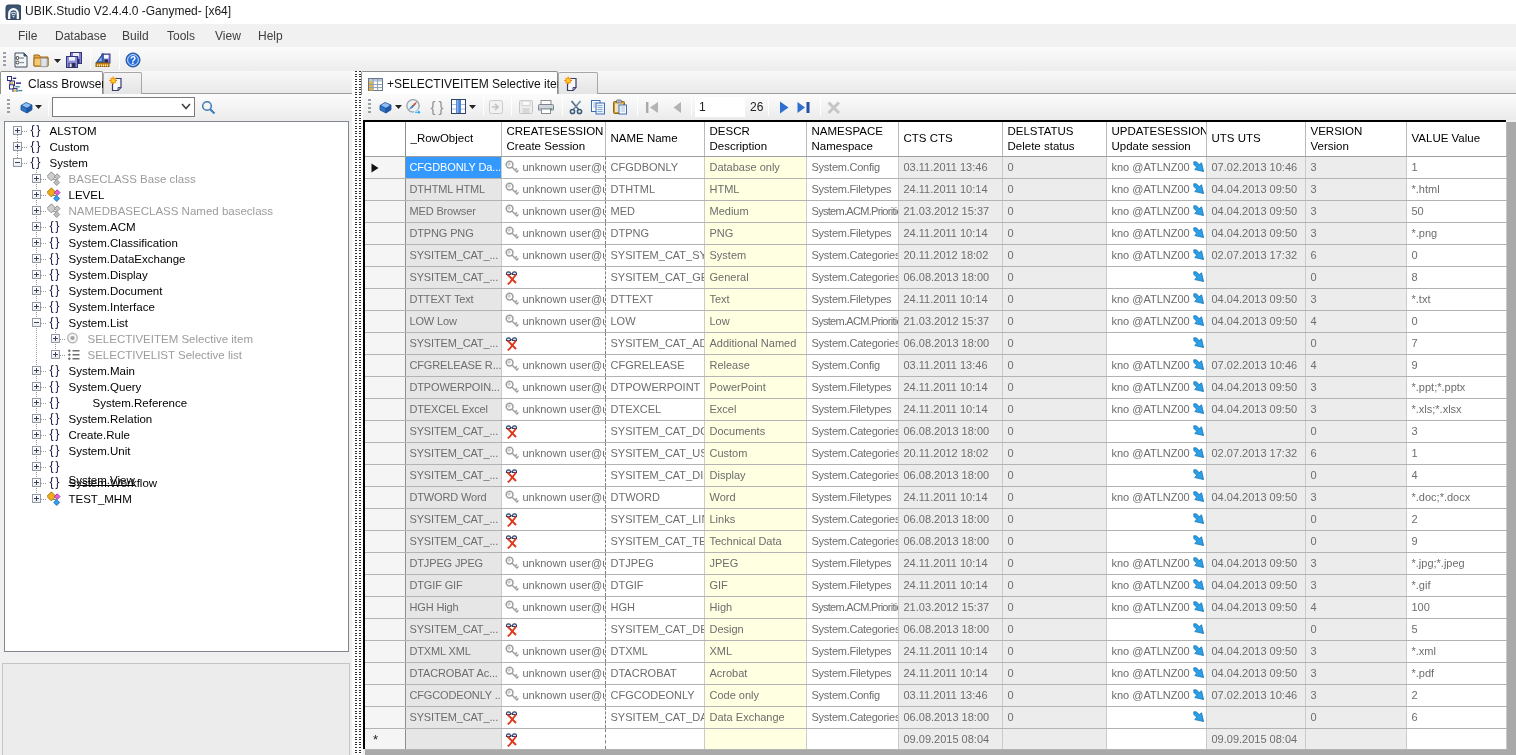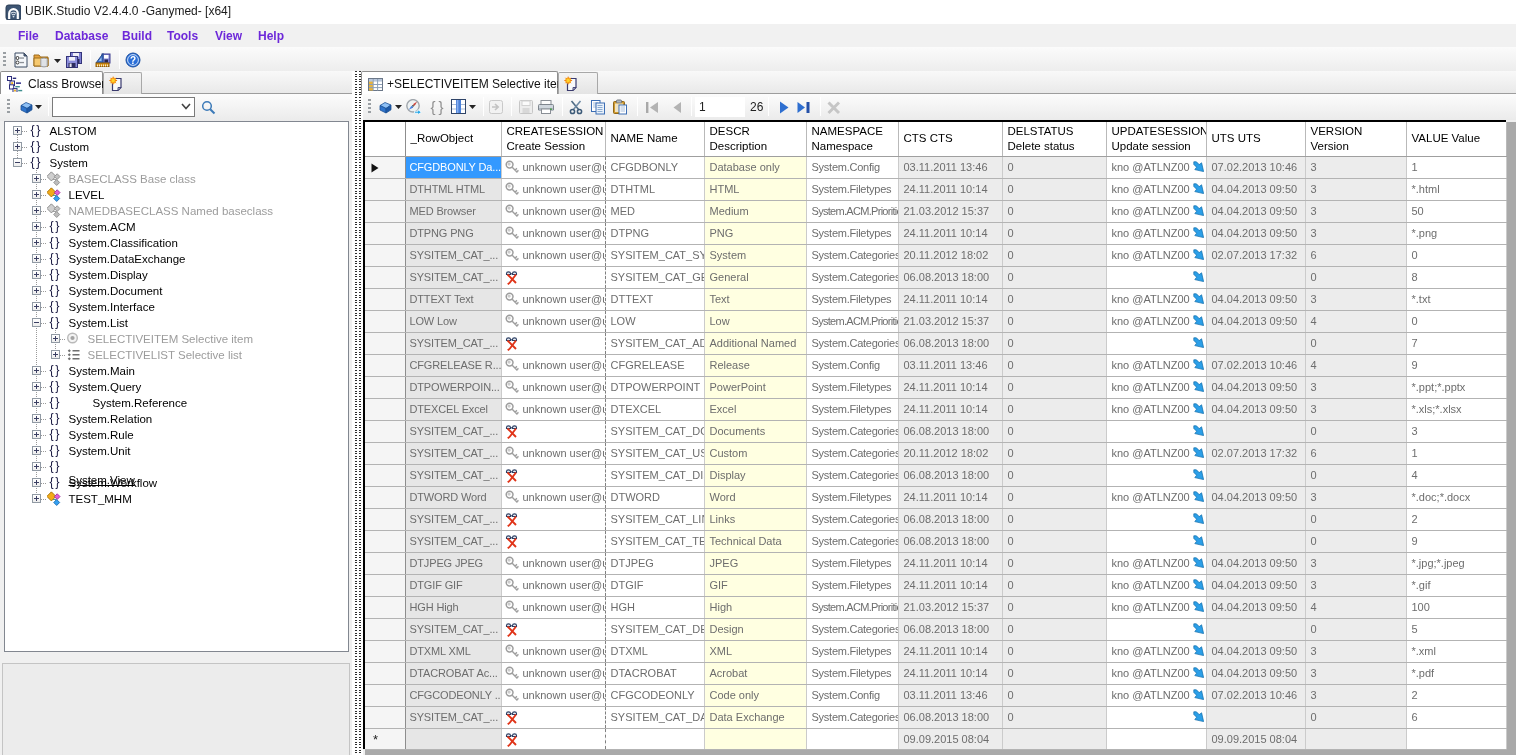--- a/index.html
+++ b/index.html
@@ -1,21 +1,21 @@
 <!DOCTYPE html>
 <html><head><meta charset="utf-8">
 <style>
 * { margin:0; padding:0; box-sizing:border-box; }
 html,body { width:1516px; height:755px; overflow:hidden; }
 body { font-family:"Liberation Sans", sans-serif; background:#f0f0f0; position:relative; }
 .abs { position:absolute; }
 #titlebar { left:0; top:0; width:1516px; height:24px; background:#ffffff; }
 #titletext { left:25px; top:4px; font-size:12px; color:#1b1b1b; }
 #menubar { left:0; top:24px; width:1516px; height:23px; background:#f1f1f1; }
-.mi { position:absolute; top:29px; font-size:12px; color:#6d28d9;font-weight:bold; }
+.mi { position:absolute; top:29px; font-size:12px; color:#404040; }
 #maintb { left:0; top:47px; width:1516px; height:24px; background:linear-gradient(#fbfbfb,#ededed); }
 .grip { width:3px; background-image:repeating-linear-gradient(to bottom,#9a9fa3 0 2px,rgba(0,0,0,0) 2px 4px); }
 .tsep { width:1px; background:#c0c0c0; border-right:1px solid #ffffff; }
 
 .tabstrip { background:linear-gradient(#f9f9f9,#e9e9e9); border-bottom:1px solid #9d9d9d; }
 .tab-active { background:#ffffff; border:1px solid #8f8f8f; border-bottom:none; border-radius:2px 2px 0 0; }
 .tab-inactive { background:linear-gradient(#f4f4f4,#e4e4e4); border:1px solid #a8a8a8; border-bottom:none; border-radius:2px 2px 0 0; }
 .tabtext { font-size:12px; color:#111; }
 .paneltb { background:linear-gradient(#fcfcfc,#ebebeb); }
 
@@ -319,21 +319,21 @@
     <b></b>
   </div>
 <div class="abs" style="left:49.5px;top:410.5px;font-size:12.5px;color:#1c1c44;letter-spacing:1.5px;">{}</div>
 <div class="titem tblack" style="left:68.5px;top:412.5px;">System.Relation</div>
 <div class="hdots" style="left:41px;top:434.5px;width:5px;"></div>
 <div class="ebox" style="left:32px;top:429.5px;">
     <i></i>
     <b></b>
   </div>
 <div class="abs" style="left:49.5px;top:426.5px;font-size:12.5px;color:#1c1c44;letter-spacing:1.5px;">{}</div>
-<div class="titem tblack" style="left:68.5px;top:428.5px;">System.Rule</div>
+<div class="titem tblack" style="left:68.5px;top:428.5px;">Create.Rule</div>
 <div class="hdots" style="left:41px;top:450.5px;width:5px;"></div>
 <div class="ebox" style="left:32px;top:445.5px;">
     <i></i>
     <b></b>
   </div>
 <div class="abs" style="left:49.5px;top:442.5px;font-size:12.5px;color:#1c1c44;letter-spacing:1.5px;">{}</div>
 <div class="titem tblack" style="left:68.5px;top:444.5px;">System.Unit</div>
 <div class="hdots" style="left:41px;top:466.5px;width:5px;"></div>
 <div class="ebox" style="left:32px;top:461.5px;">
     <i></i>

